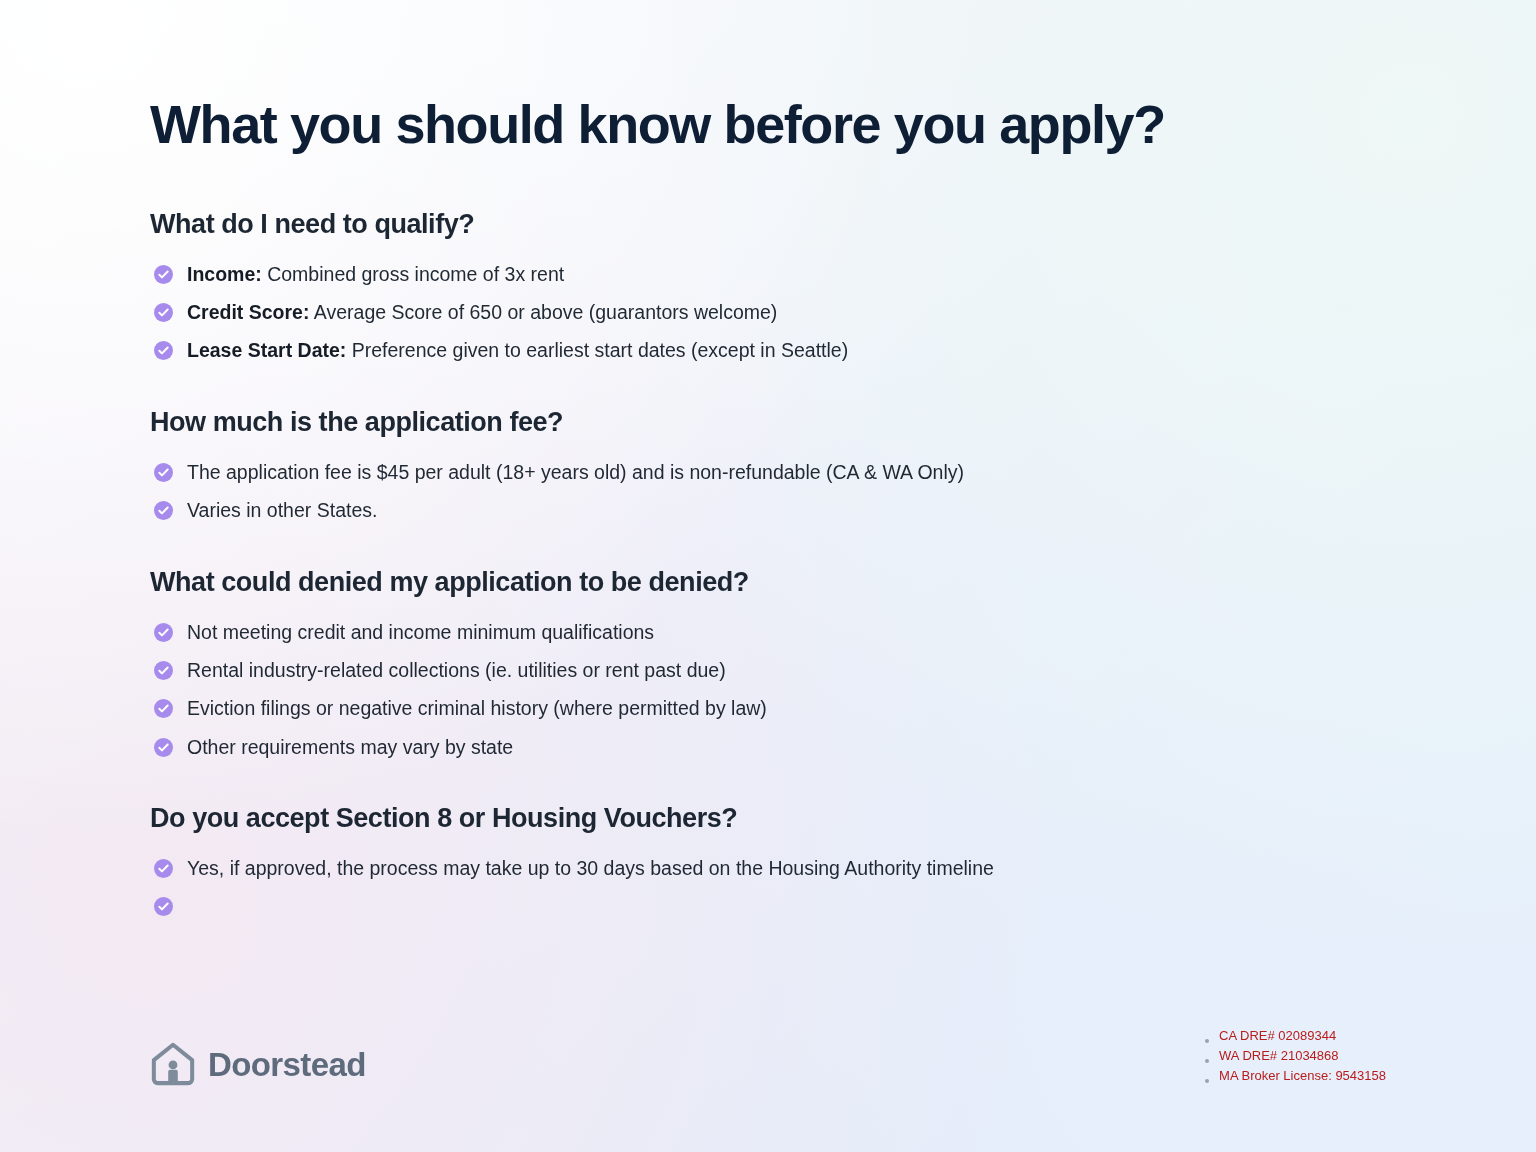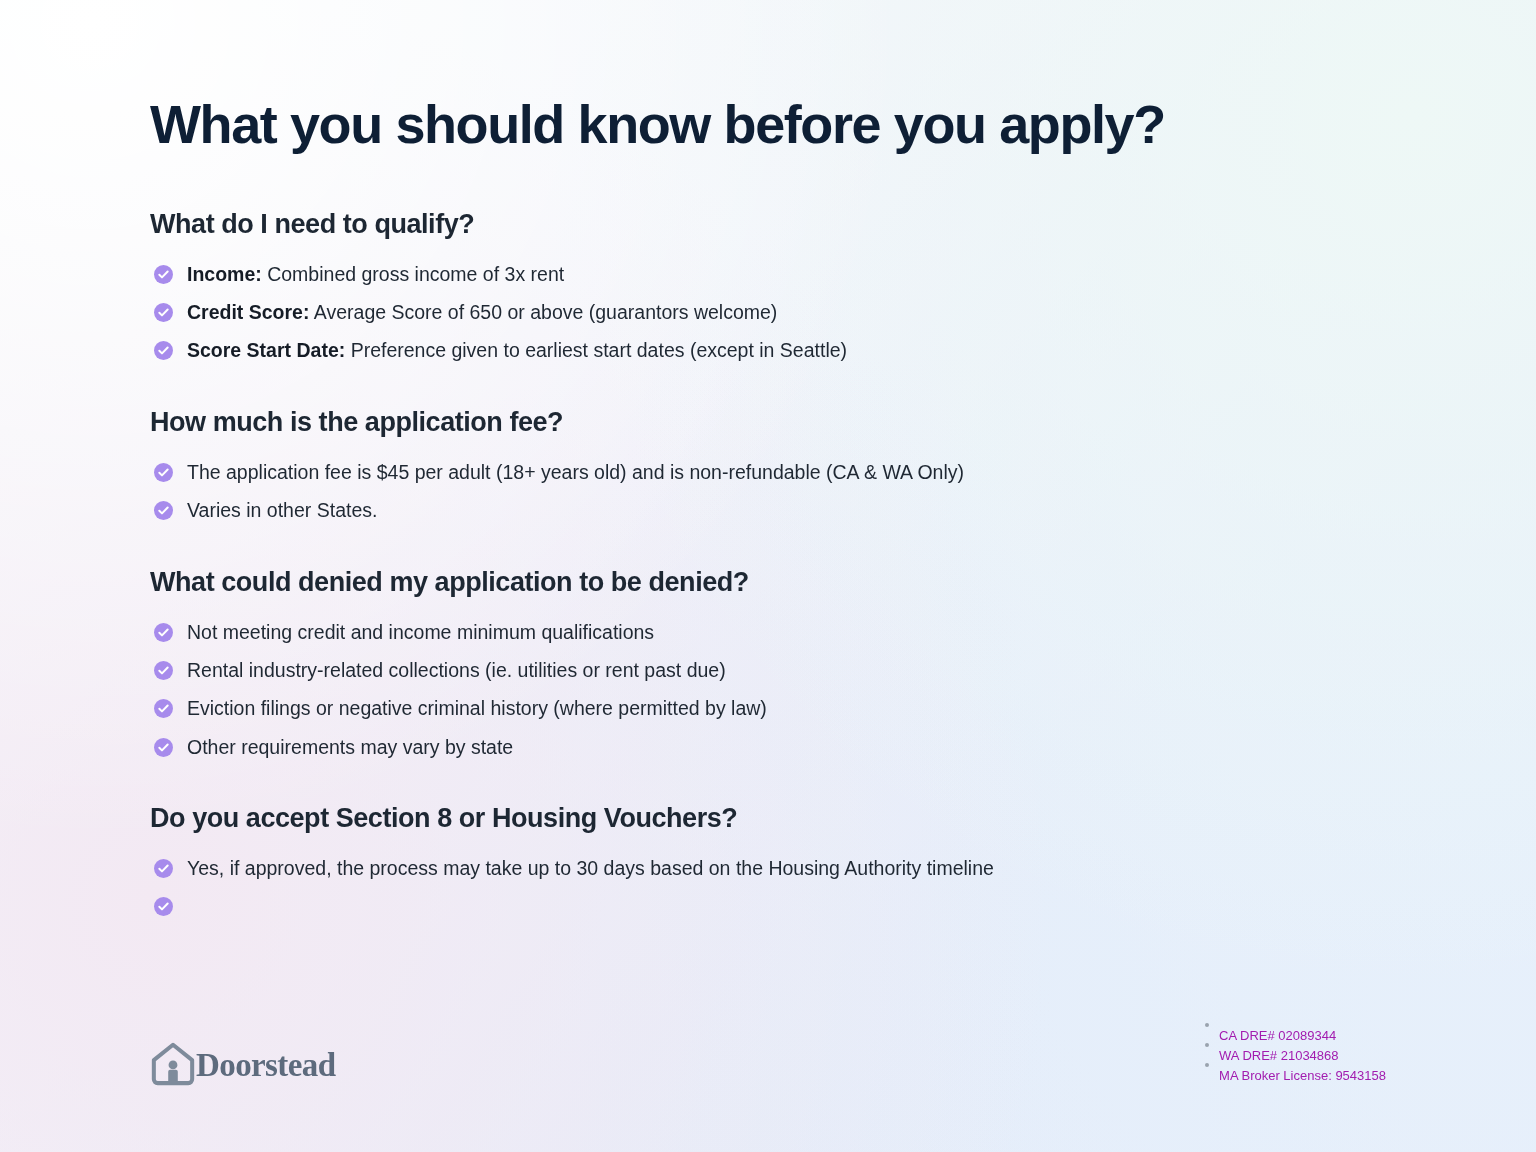--- a/index.html
+++ b/index.html
@@ -75,40 +75,39 @@
     left: 150px;
     right: 150px;
     bottom: 62px;
     display: flex;
     align-items: flex-end;
     justify-content: space-between;
   }
   .brand {
     display: flex;
     align-items: center;
-    gap: 0;
-    font-family: Liberation Serif, serif;
+    gap: 12px;
   }
   .brand-name {
     font-size: 33px;
     font-weight: 700;
     color: #5d6b7d;
     letter-spacing: -0.6px;
   }
   .licenses {
     list-style: none;
     margin: 0 0 4px 0;
     padding: 0;
   }
   .licenses li {
     font-size: 13px;
-    color: #a21caf;
+    color: #b91c1c;
     line-height: 1.55;
     display: flex;
-    align-items: flex-start;
+    align-items: flex-end;
   }
   .licenses li .dot {
     width: 4px; height: 4px;
     border-radius: 50%;
     background: #9aa3ae;
     display: inline-block;
     margin-right: 10px;
     flex: 0 0 auto;
     transform: translateY(-3px);
   }
@@ -141,21 +140,21 @@
         </span>
         <span class="bullet-text"><b>Credit Score:</b><span> Average Score of 650 or above (guarantors welcome)</span></span>
       </li>
       <li>
         <span class="check">
           <svg width="19" height="19" viewBox="0 0 20 20">
               <circle cx="10" cy="10" r="10" fill="#a78bec"></circle>
               <path d="M5.6 10.2l2.8 2.8 6-6.2" stroke="#ffffff" stroke-width="2.1" fill="none" stroke-linecap="round" stroke-linejoin="round"></path>
             </svg>
         </span>
-        <span class="bullet-text"><b>Score Start Date:</b><span> Preference given to earliest start dates (except in Seattle)</span></span>
+        <span class="bullet-text"><b>Lease Start Date:</b><span> Preference given to earliest start dates (except in Seattle)</span></span>
       </li>
     </ul>
   </div>
 
   <div class="section">
     <h2 class="section-title">How much is the application fee?</h2>
     <ul class="bullets">
       <li>
         <span class="check">
           <svg width="19" height="19" viewBox="0 0 20 20">

